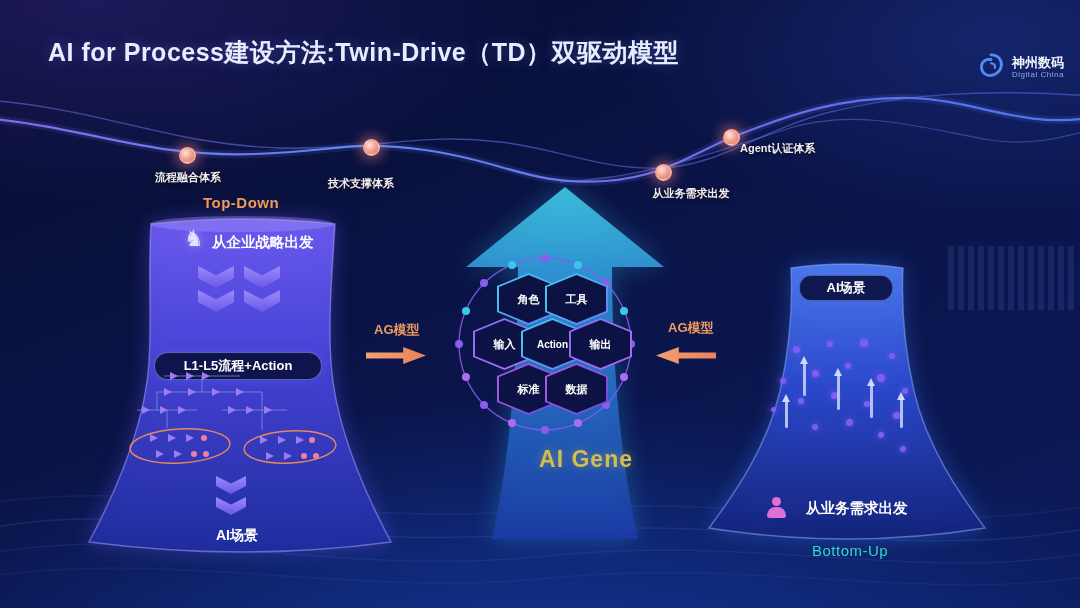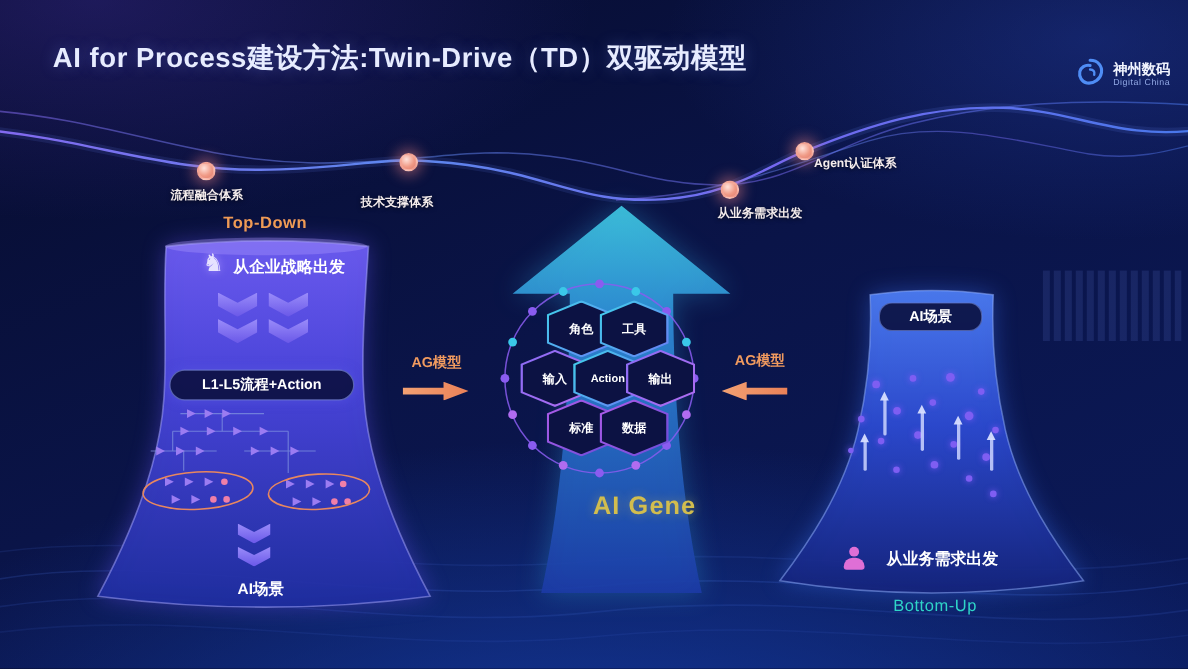--- a/index.html
+++ b/index.html
@@ -25,21 +25,21 @@
   .ms-dot{position:absolute;width:13px;height:13px;border-radius:50%;
     background:radial-gradient(circle at 35% 30%, #ffe3dc, #f09a86 55%, #e07a6a 100%);
     border:2px solid rgba(255,195,185,.35);
     box-shadow:0 0 12px 4px rgba(240,130,130,.45);}
   .ms-label{position:absolute;font-size:11px;font-weight:700;color:#f4ecec;text-shadow:0 1px 4px rgba(0,0,0,.6);white-space:nowrap;}
   
   .funnel-label-td{left:203px;top:194px;font-size:15px;font-weight:700;color:#ef9a55;letter-spacing:.5px;}
   .funnel-label-bu{left:812px;top:542px;font-size:15px;font-weight:400;color:#2fd5c8;letter-spacing:.5px;}
   .knight{left:184px;top:226px;font-size:22px;color:#e6e2ff;text-shadow:0 0 8px rgba(170,150,255,.8);}
   .td-start{left:212px;top:233px;font-size:14.5px;font-weight:700;color:#fff;}
-  .pill{left:154px;top:336px;width:166px;height:26px;border-radius:14px;
+  .pill{left:154px;top:352px;width:166px;height:26px;border-radius:14px;
     background:rgba(9,14,58,.88);border:1px solid rgba(150,165,255,.55);
     display:flex;align-items:center;justify-content:center;
     font-size:13px;font-weight:700;color:#fff;box-shadow:0 0 10px rgba(90,90,230,.5);}
   .td-bottom{left:185px;top:527px;width:104px;text-align:center;font-size:14px;font-weight:700;color:#fff;}
   .chev{position:absolute;width:36px;height:22px;
     background:linear-gradient(180deg,#9a8cfa,#6a58e8);
     clip-path:polygon(0% 0%,50% 42%,100% 0%,100% 55%,50% 100%,0% 55%);
     filter:drop-shadow(0 0 5px rgba(120,100,250,.6));}
   .chev.small{width:30px;height:18px;}
   

